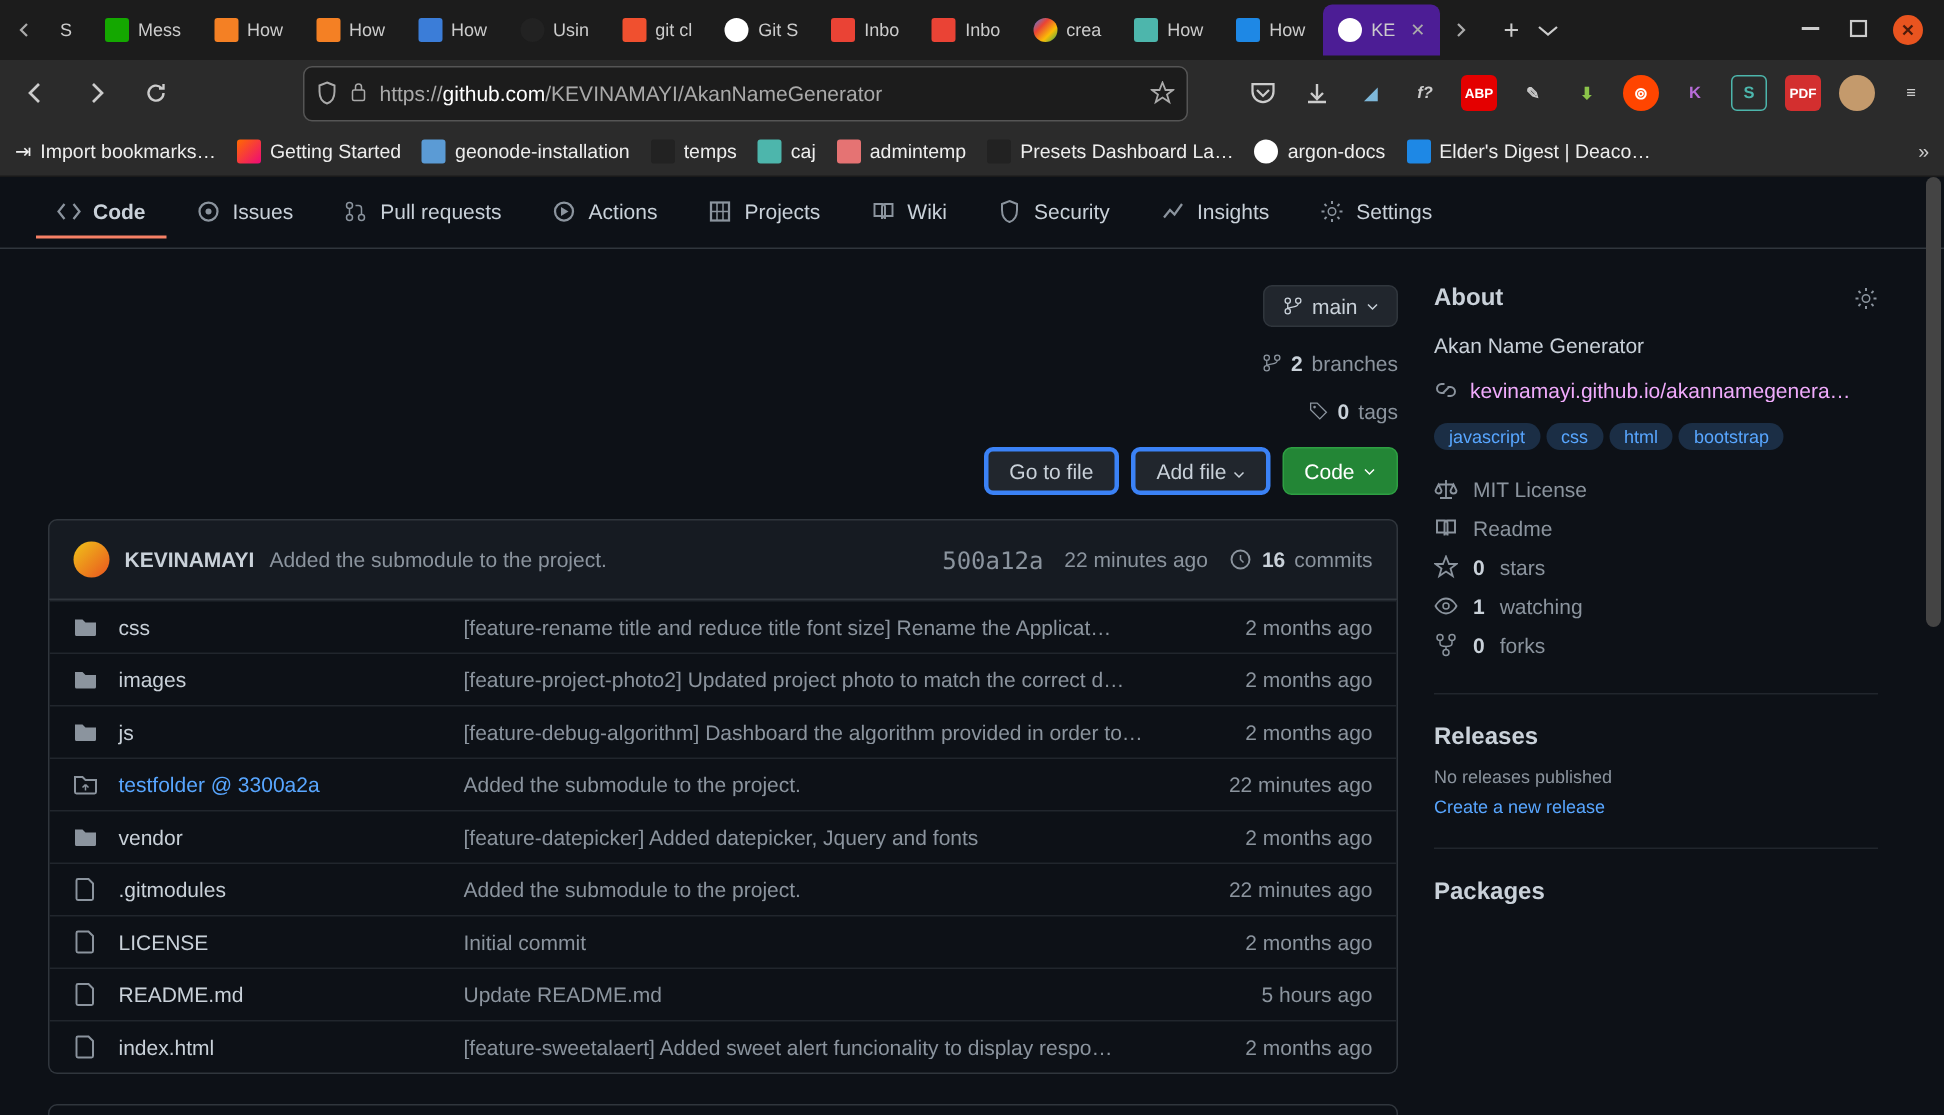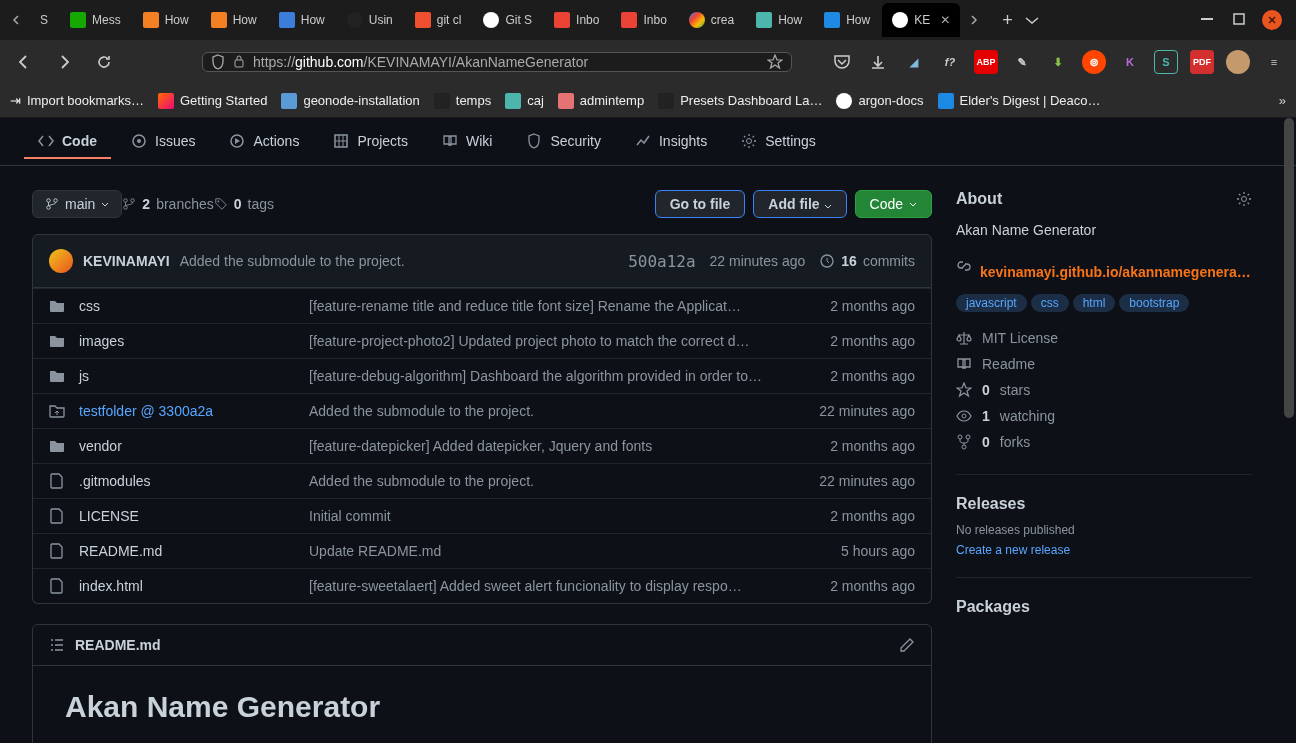--- a/index.html
+++ b/index.html
@@ -3,31 +3,31 @@
 <meta charset="utf-8">
 <style>
 * { margin: 0; padding: 0; box-sizing: border-box; font-family: -apple-system, BlinkMacSystemFont, "Segoe UI", Helvetica, Arial, sans-serif; }
 body { background: #0d1117; color: #c9d1d9; font-size: 14px; overflow: hidden; }
 
 
 .browser-chrome { background: #2b2b2b; }
 .tab-strip { display: flex; align-items: center; height: 40px; background: #1c1c1c; padding: 0 4px; gap: 2px; }
 .tab-nav-btn { width: 24px; height: 24px; display: flex; align-items: center; justify-content: center; color: #aaa; cursor: pointer; }
 .tab { display: flex; align-items: center; gap: 6px; padding: 0 10px; height: 34px; border-radius: 6px 6px 0 0; color: #ccc; font-size: 12px; max-width: 80px; overflow: hidden; white-space: nowrap; cursor: pointer; }
-.tab.active { background: #000000; }
+.tab.active { background: #4c1d95; }
 .tab-favicon { width: 16px; height: 16px; flex-shrink: 0; border-radius: 2px; }
 .tab-close { margin-left: 4px; color: #aaa; }
 .tab-actions { display: flex; align-items: center; gap: 12px; margin-left: 8px; padding: 0 6px; color: #ccc; }
 .window-controls { margin-left: auto; display: flex; gap: 14px; padding-right: 10px; }
 .window-btn { width: 18px; height: 18px; display: flex; align-items: center; justify-content: center; cursor: pointer; }
 .win-close { width: 20px; height: 20px; border-radius: 50%; background: #e9541f; display: flex; align-items: center; justify-content: center; color: #4a1a0a; font-size: 11px; font-weight: bold; }
 
 .toolbar { display: flex; align-items: center; height: 44px; padding: 0 10px; gap: 12px; background: #2b2b2b; }
 .nav-btn { width: 28px; height: 28px; display: flex; align-items: center; justify-content: center; color: #ccc; cursor: pointer; border-radius: 4px; }
-.urlbar { flex: 0 0 590px; display: flex; align-items: center; height: 20px; background: #1c1c1c; border: 1px solid #555; border-radius: 6px; padding: 0 8px; gap: 8px; }
+.urlbar { flex: 0 0 590px; display: flex; align-items: center; height: 37px; background: #1c1c1c; border: 1px solid #555; border-radius: 6px; padding: 0 8px; gap: 8px; }
 .urlbar-icons { display: flex; gap: 8px; color: #aaa; }
 .url-text { color: #aaa; font-size: 14px; white-space: nowrap; }
 .url-text .domain { color: #fff; }
 .urlbar-star { margin-left: auto; color: #aaa; }
 .toolbar-right { display: flex; gap: 12px; margin-left: auto; align-items: center; }
 .ext-icon { width: 24px; height: 24px; display: flex; align-items: center; justify-content: center; border-radius: 4px; font-size: 11px; font-weight: bold; cursor: pointer; }
 
 .bookmarks-bar { display: flex; align-items: center; height: 34px; padding: 0 10px; gap: 14px; background: #2b2b2b; border-bottom: 1px solid #1a1a1a; font-size: 13px; color: #eee; }
 .bookmark { display: flex; align-items: center; gap: 6px; cursor: pointer; white-space: nowrap; }
 .bm-icon { width: 16px; height: 16px; border-radius: 2px; flex-shrink: 0; }
@@ -38,26 +38,26 @@
 
 .repo-nav { display: flex; align-items: center; gap: 6px; padding: 0 24px; border-bottom: 1px solid #30363d; height: 48px; }
 .repo-tab { display: flex; align-items: center; gap: 8px; padding: 8px 14px; color: #c9d1d9; cursor: pointer; font-size: 14px; border-bottom: 2px solid transparent; }
 .repo-tab.active { border-bottom-color: #f78166; font-weight: 600; }
 .repo-tab svg { color: #8b949e; }
 
 .repo-content { display: flex; padding: 24px 32px; gap: 24px; }
 .main-col { flex: 1; max-width: 900px; }
 .sidebar { width: 296px; flex-shrink: 0; }
 
-.file-nav { display: flex; align-items: center; margin-bottom: 16px; }
+.file-nav { display: flex; align-items: flex-end; gap: 16px; margin-bottom: 16px; flex-direction: column; }
 .branch-btn { display: flex; align-items: center; gap: 6px; padding: 5px 12px; background: #21262d; border: 1px solid #30363d; border-radius: 6px; cursor: pointer; color: #c9d1d9; font-size: 14px; font-weight: 500; }
 .branch-info { display: flex; align-items: center; gap: 6px; color: #8b949e; cursor: pointer; }
 .branch-info .n { color: #c9d1d9; font-weight: 600; }
 .file-nav-right { margin-left: auto; display: flex; gap: 8px; }
-.btn-secondary { padding: 5px 14px; background: #21262d; border: 1px solid #3b82f6; border-radius: 6px; color: #c9d1d9; cursor: pointer; font-size: 14px; font-weight: 700; }
+.btn-secondary { padding: 5px 14px; background: #21262d; border: 3px solid #3b82f6; border-radius: 6px; color: #c9d1d9; cursor: pointer; font-size: 14px; font-weight: 400; }
 .btn-primary { padding: 5px 14px; background: #238636; border: 1px solid #2ea043; border-radius: 6px; color: #fff; cursor: pointer; font-size: 14px; font-weight: 500; display: flex; align-items: center; gap: 6px; }
 
 .commit-bar { display: flex; align-items: center; gap: 10px; padding: 14px 16px; background: #161b22; border: 1px solid #30363d; border-radius: 6px 6px 0 0; justify-content: center; }
 .avatar { width: 24px; height: 24px; border-radius: 50%; background: linear-gradient(135deg, #f0c419, #e9541f); flex-shrink: 0; }
 .commit-author { font-weight: 600; color: #c9d1d9; }
 .commit-msg { color: #8b949e; }
 .commit-meta { margin-left: auto; display: flex; align-items: center; gap: 14px; color: #8b949e; }
 .commit-sha { font-family: monospace; font-size: 16px; color: #8b949e; }
 .commit-count { display: flex; align-items: center; gap: 6px; cursor: pointer; }
 .commit-count .n { font-weight: 600; color: #c9d1d9; }
@@ -77,21 +77,21 @@
 .readme-body { padding: 24px 32px; }
 .readme-body h1 { font-size: 30px; font-weight: 600; color: #c9d1d9; }
 
 
 .about-section { margin-bottom: 24px; }
 .about-header { display: flex; align-items: center; margin-bottom: 14px; }
 .about-header h2 { font-size: 16px; font-weight: 600; }
 .about-gear { margin-left: auto; color: #8b949e; cursor: pointer; }
 .about-desc { margin-bottom: 14px; color: #c9d1d9; }
 .about-link { display: flex; align-items: center; gap: 8px; margin-bottom: 14px; }
-.about-link a { color: #f97316; font-weight: 700; cursor: pointer; overflow: hidden; text-overflow: ellipsis; white-space: nowrap; margin-top: 12px; }
+.about-link a { color: #f0abfc; font-weight: 400; cursor: pointer; overflow: hidden; text-overflow: ellipsis; white-space: nowrap; }
 .topics { display: flex; gap: 4px; flex-wrap: wrap; margin-bottom: 18px; }
 .topic { padding: 2px 10px; background: #1b2e45; color: #58a6ff; border-radius: 14px; font-size: 12px; cursor: pointer; }
 .meta-list { display: flex; flex-direction: column; gap: 10px; }
 .meta-item { display: flex; align-items: center; gap: 10px; color: #8b949e; cursor: pointer; }
 .meta-item .n { font-weight: 600; color: #c9d1d9; }
 .sidebar-divider { border-top: 1px solid #21262d; margin: 20px 0; }
 .side-section h2 { font-size: 16px; font-weight: 600; margin-bottom: 10px; }
 .side-text { color: #8b949e; font-size: 12px; margin-bottom: 4px; }
 .side-link { color: #58a6ff; font-size: 12px; cursor: pointer; }
 
@@ -309,20 +309,29 @@
     </div>
     <div class="repo-tab">
       <svg width="16" height="16" viewBox="0 0 16 16">
           <circle cx="8" cy="8" r="6" stroke="currentColor" fill="none" stroke-width="1.5"></circle>
           <circle cx="8" cy="8" r="2" fill="currentColor"></circle>
         </svg>
       <span>Issues</span>
     </div>
     <div class="repo-tab">
       <svg width="16" height="16" viewBox="0 0 16 16">
+          <circle cx="4" cy="4" r="2" stroke="currentColor" fill="none"></circle>
+          <circle cx="4" cy="12" r="2" stroke="currentColor" fill="none"></circle>
+          <circle cx="12" cy="12" r="2" stroke="currentColor" fill="none"></circle>
+          <path d="M4 6v4M12 10V6a2 2 0 00-2-2H8" stroke="currentColor" fill="none"></path>
+        </svg>
+      <span>Pull requests</span>
+    </div>
+    <div class="repo-tab">
+      <svg width="16" height="16" viewBox="0 0 16 16">
           <circle cx="8" cy="8" r="6" stroke="currentColor" fill="none" stroke-width="1.5"></circle>
           <path d="M6 5l5 3-5 3z" fill="currentColor"></path>
         </svg>
       <span>Actions</span>
     </div>
     <div class="repo-tab">
       <svg width="16" height="16" viewBox="0 0 16 16">
           <rect x="2" y="2" width="12" height="12" stroke="currentColor" fill="none" stroke-width="1.5"></rect>
           <path d="M6 2v12M10 2v12M2 8h12" stroke="currentColor"></path>
         </svg>

